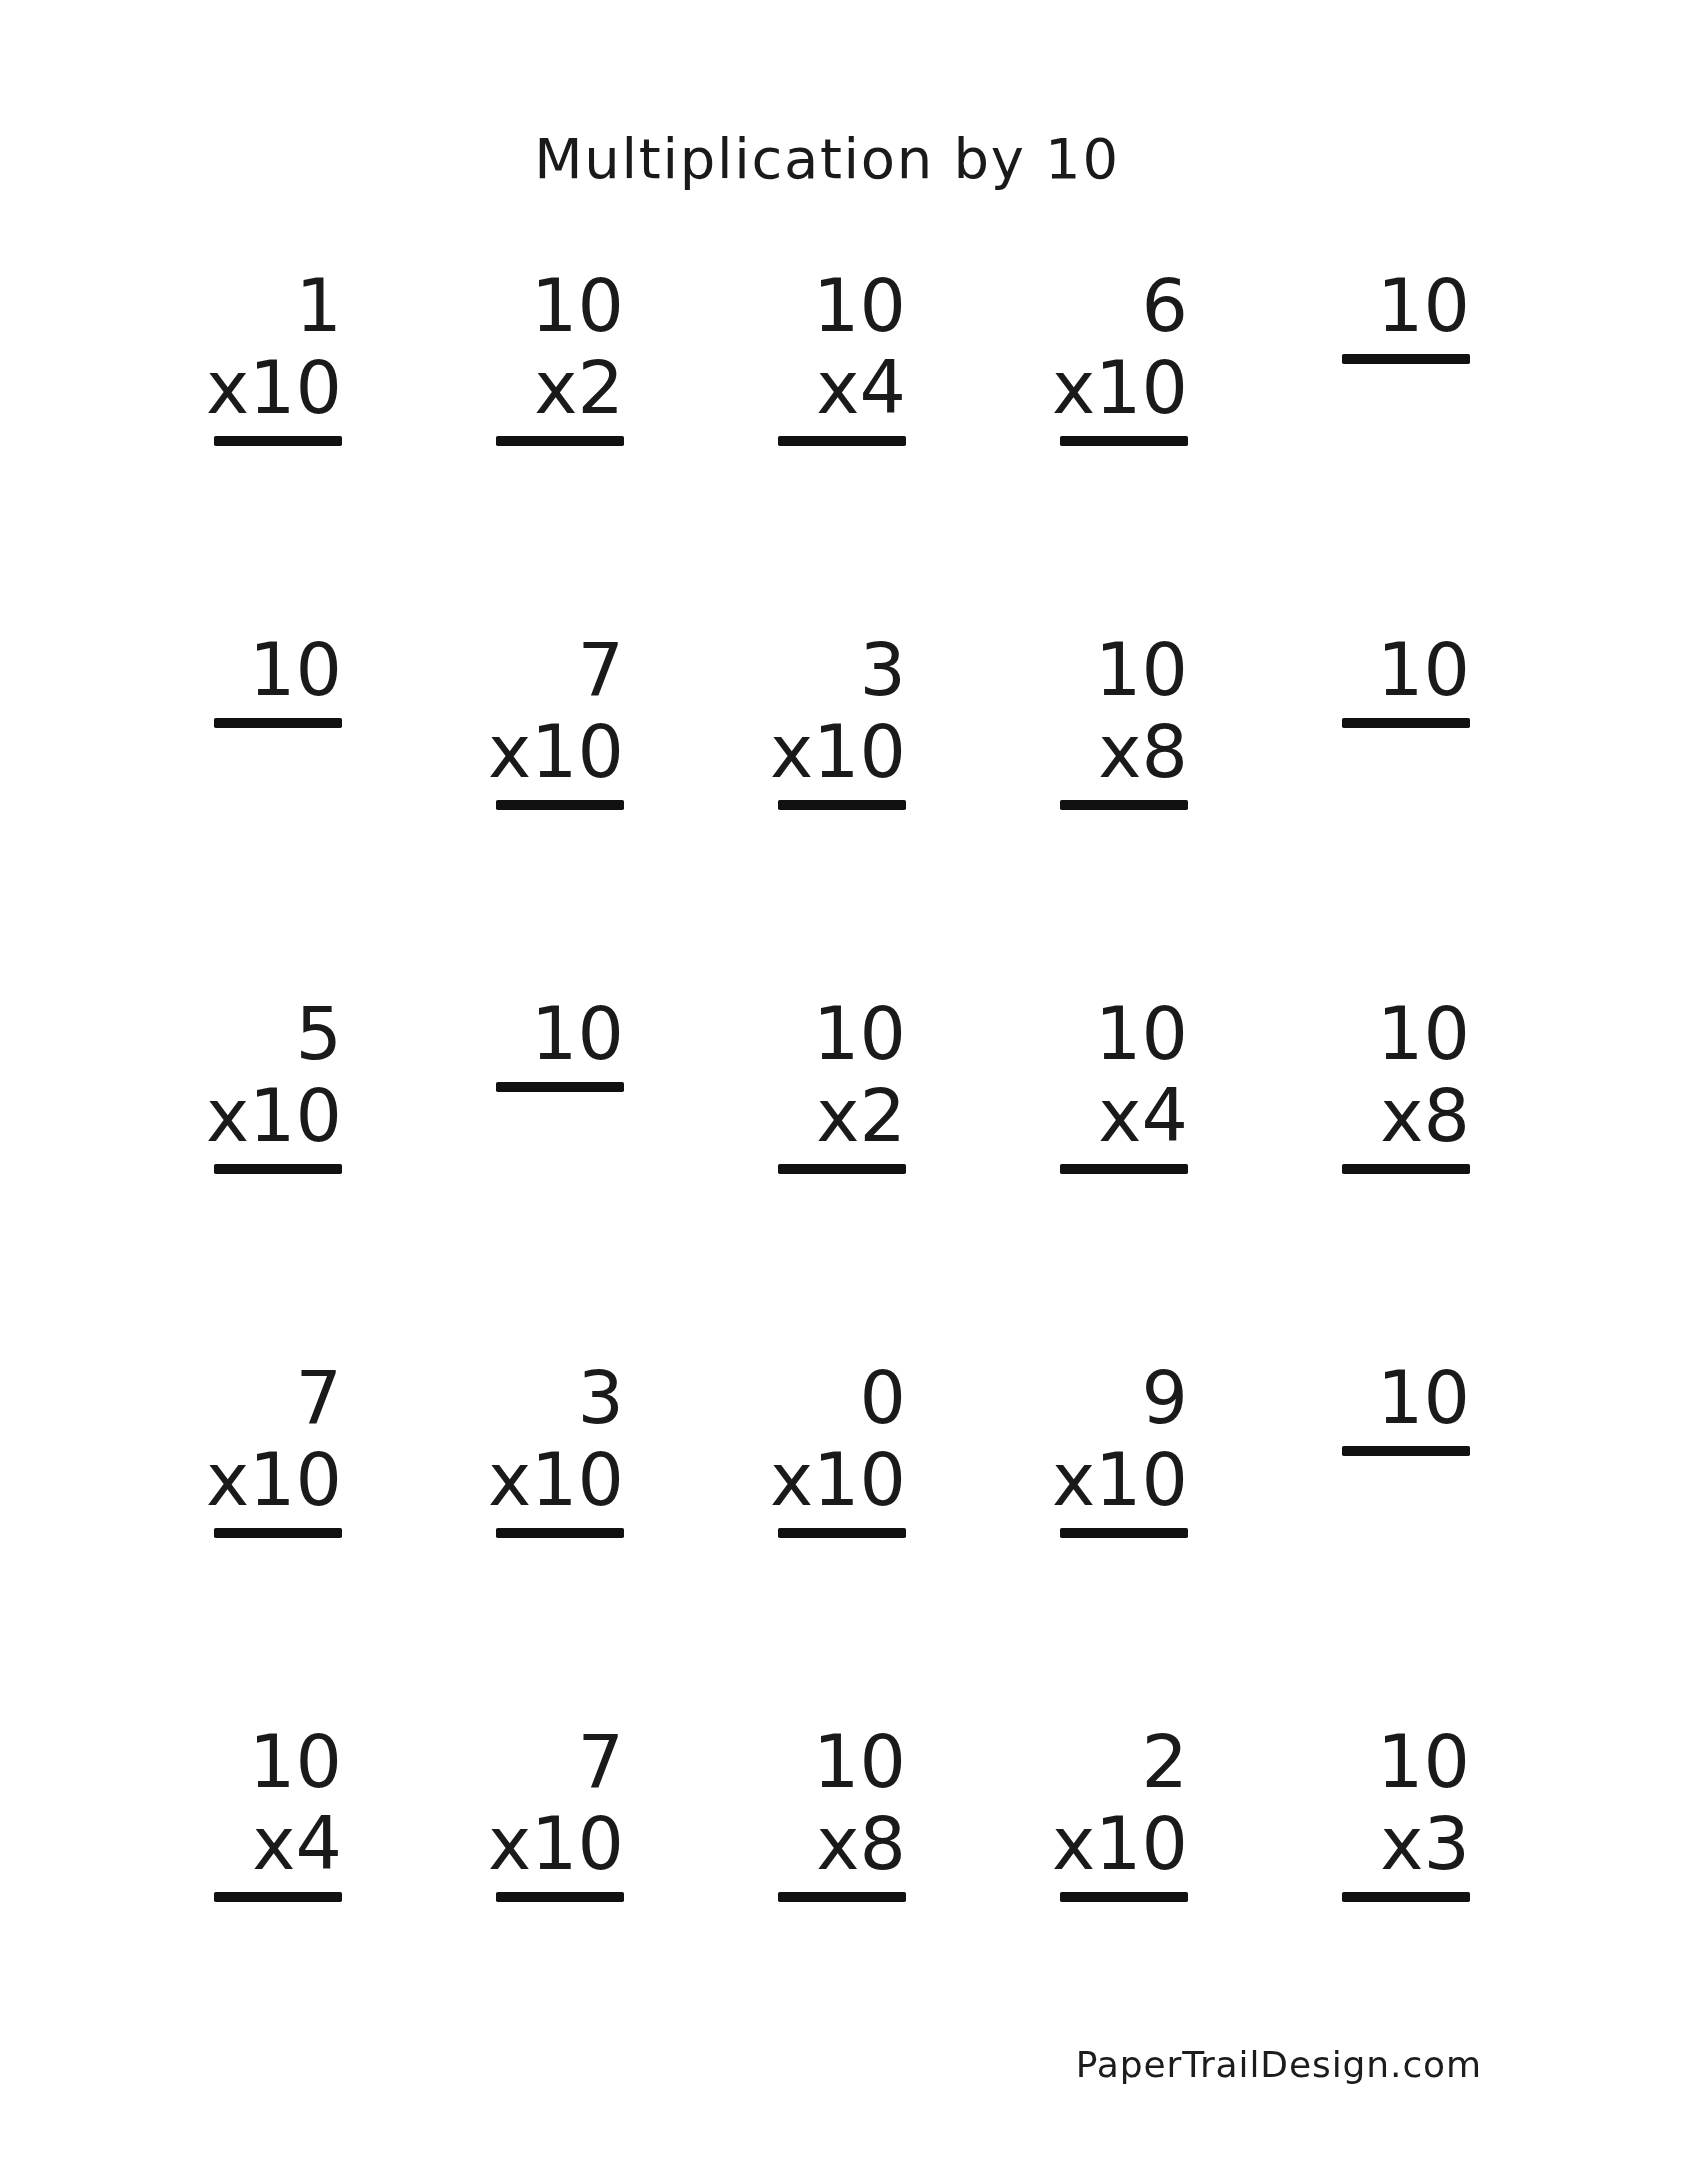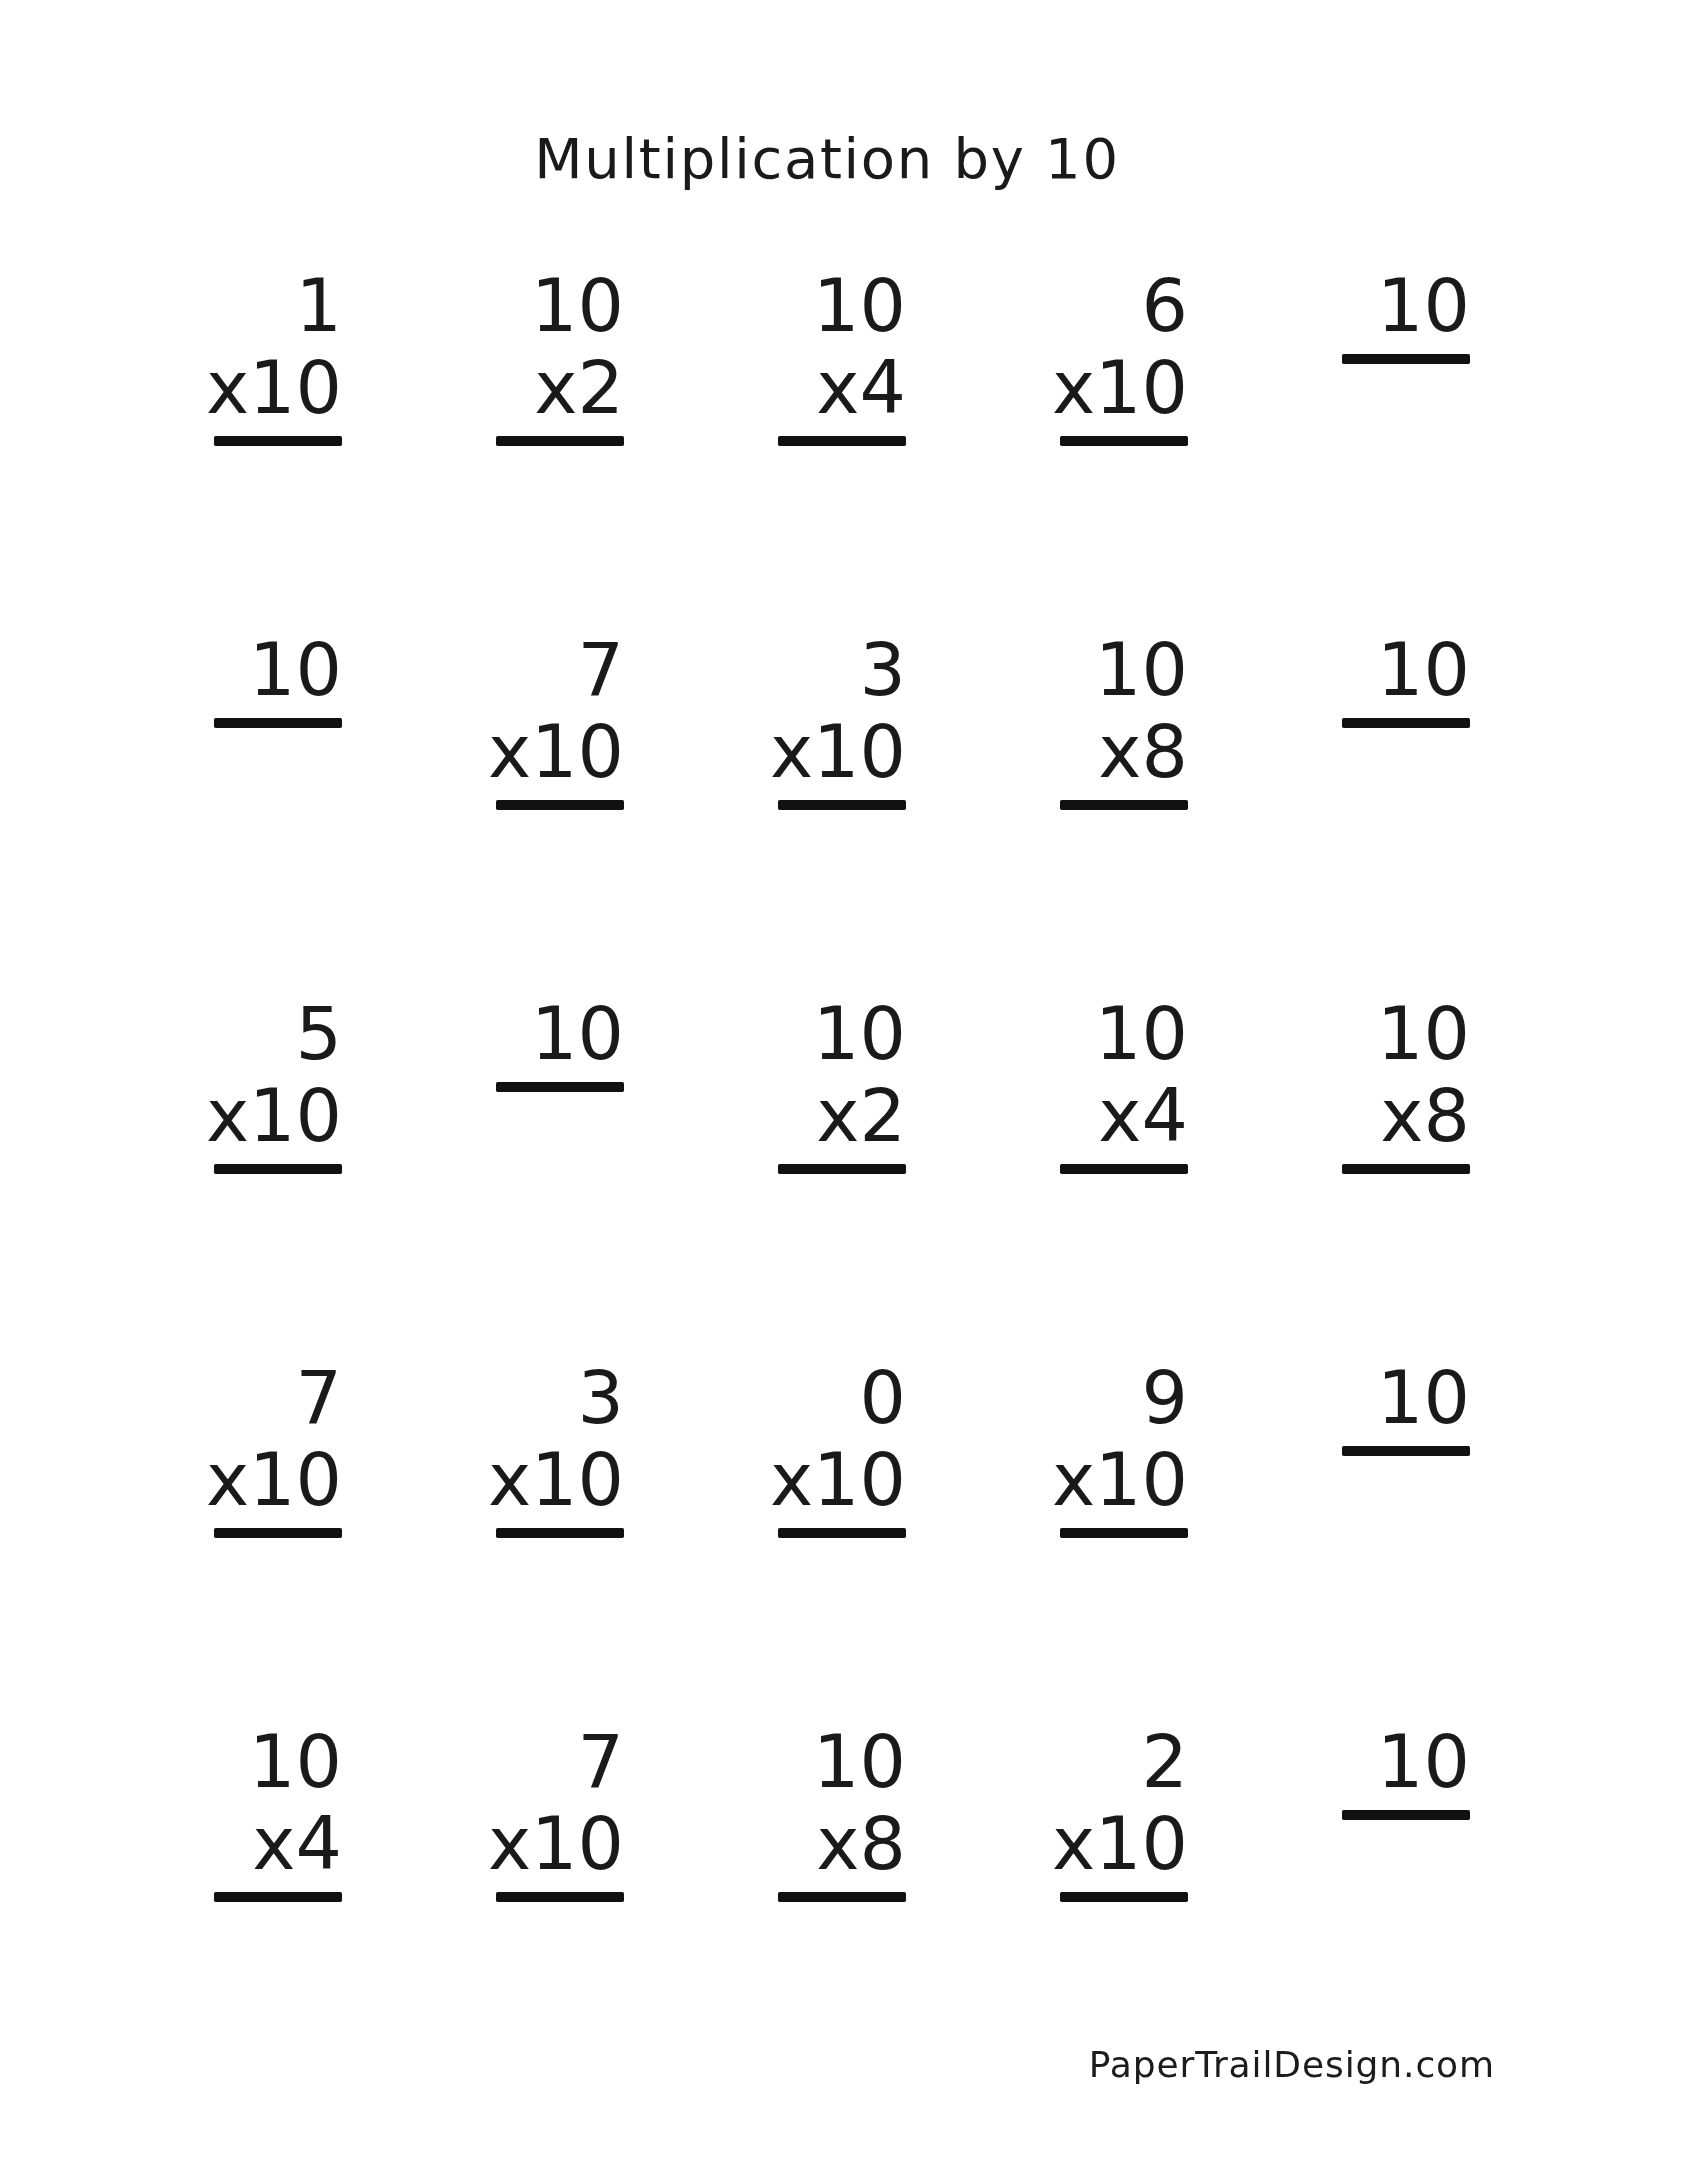--- a/index.html
+++ b/index.html
@@ -50,21 +50,21 @@
   .answer-line {
     width: 128px;
     height: 10.2px;
     background: #111111;
     margin: 6.8px 0 0 auto;
     border-radius: 1.7px;
   }
   .footer {
     position: absolute;
     top: 2044px;
-    right: 159px;
+    right: 172px;
     font-size: 36px;
     letter-spacing: 0.9px;
     color: #1c1c1c;
   }
 </style>
 </head>
 <body>
 
 <div class="page">
 
@@ -186,20 +186,21 @@
       <span class="num-bottom">x8</span>
       <div class="answer-line"></div>
     </div>
     <div class="problem">
       <span class="num-top">2</span>
       <span class="num-bottom">x10</span>
       <div class="answer-line"></div>
     </div>
     <div class="problem">
       <span class="num-top">10</span>
+      <span class="num-bottom">x3</span>
       <div class="answer-line"></div>
     </div>
 
   </div>
 
   <div class="footer">PaperTrailDesign.com</div>
 
 </div>
 
 

